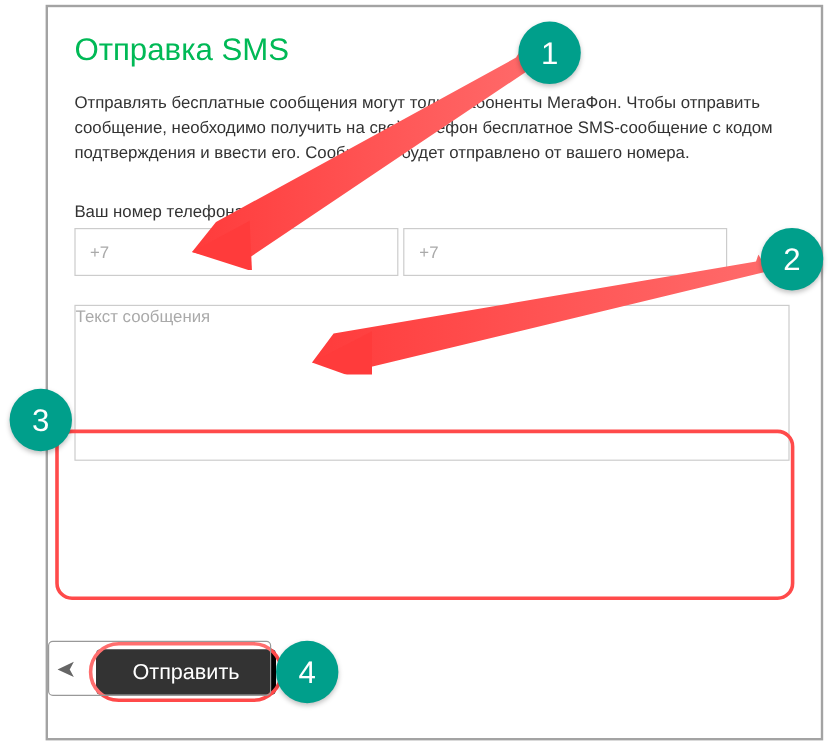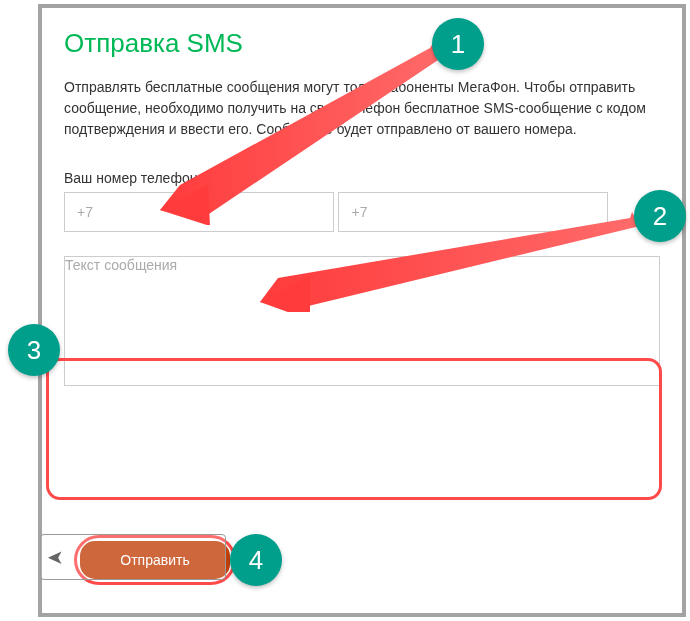--- a/index.html
+++ b/index.html
@@ -9,21 +9,21 @@
       height: 621px;
       position: relative;
       background: #fff;
     }
     .card {
       position: absolute;
       left: 38px;
       top: 4px;
       width: 648px;
       height: 613px;
-      border: 4px solid #a3a3a3;
+      border: 2px solid #a3a3a3;
       padding: 20px 22px;
       background: #fff;
     }
     .title {
       color: #00b956;
       font-size: 26px;
       font-weight: 400;
       margin-bottom: 18px;
     }
     .desc {
@@ -67,25 +67,25 @@
       border: 3px solid #ff4a4a;
       border-radius: 14px;
       pointer-events: none;
     }
     .submit-btn {
       position: absolute;
       left: 80px;
       top: 541px;
       width: 150px;
       height: 38px;
-      background: #c2410c;
+      background: #000000;
       color: #fff;
       border: none;
-      border-radius: 15px;
-      font-size: 14px;
+      border-radius: 4px;
+      font-size: 18px;
       cursor: pointer;
     }
     .submit-highlight {
       position: absolute;
       left: 74px;
       top: 535px;
       width: 162px;
       height: 50px;
       border: 3px solid #ff4a4a;
       border-radius: 26px;

